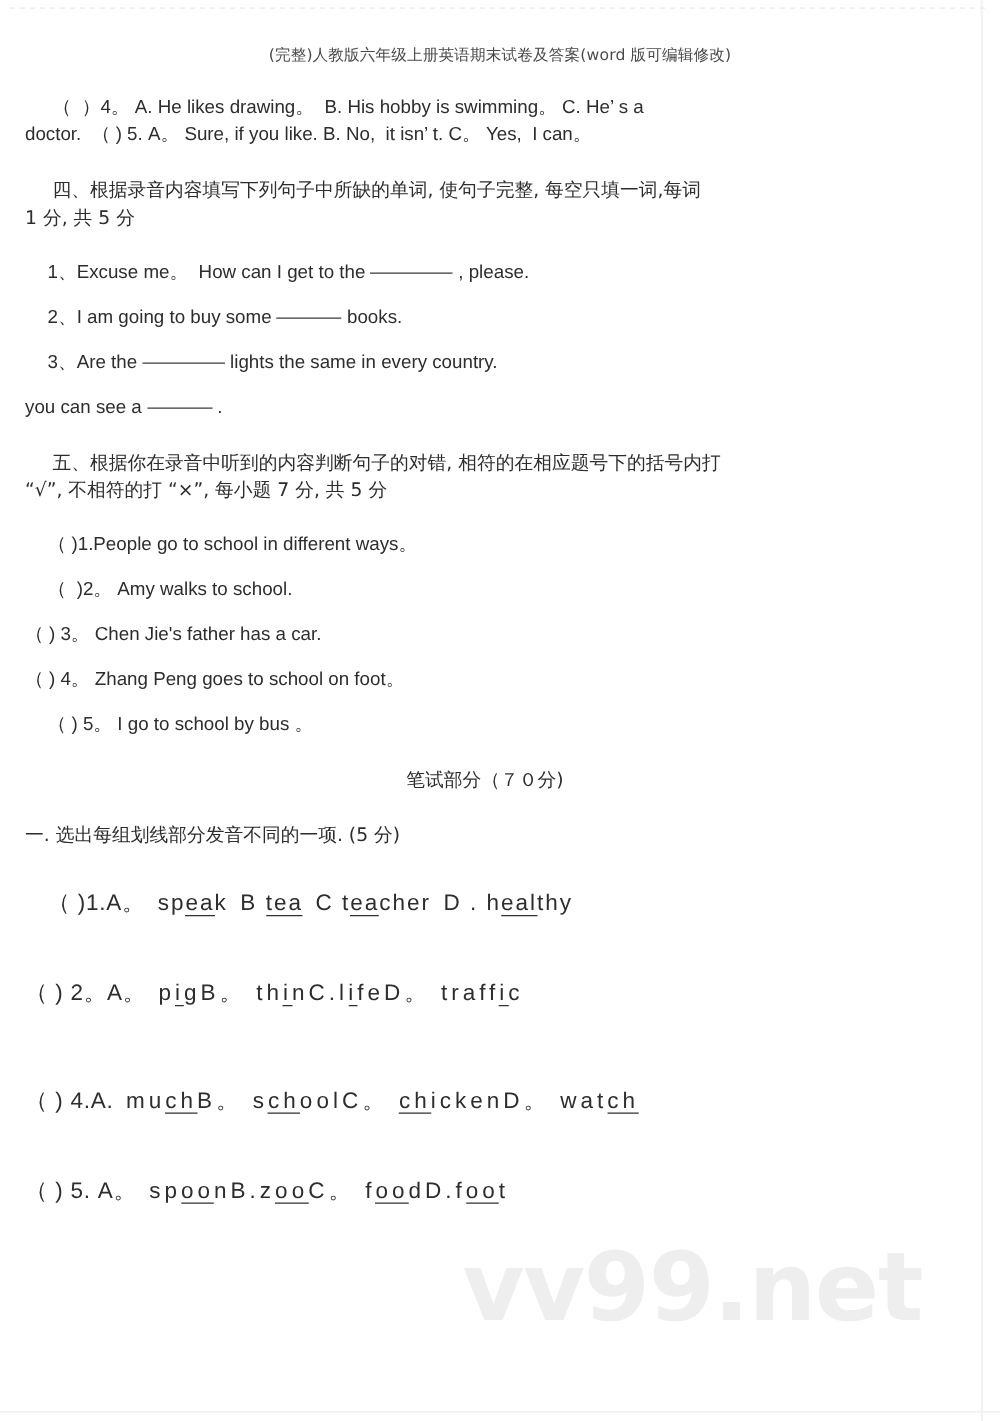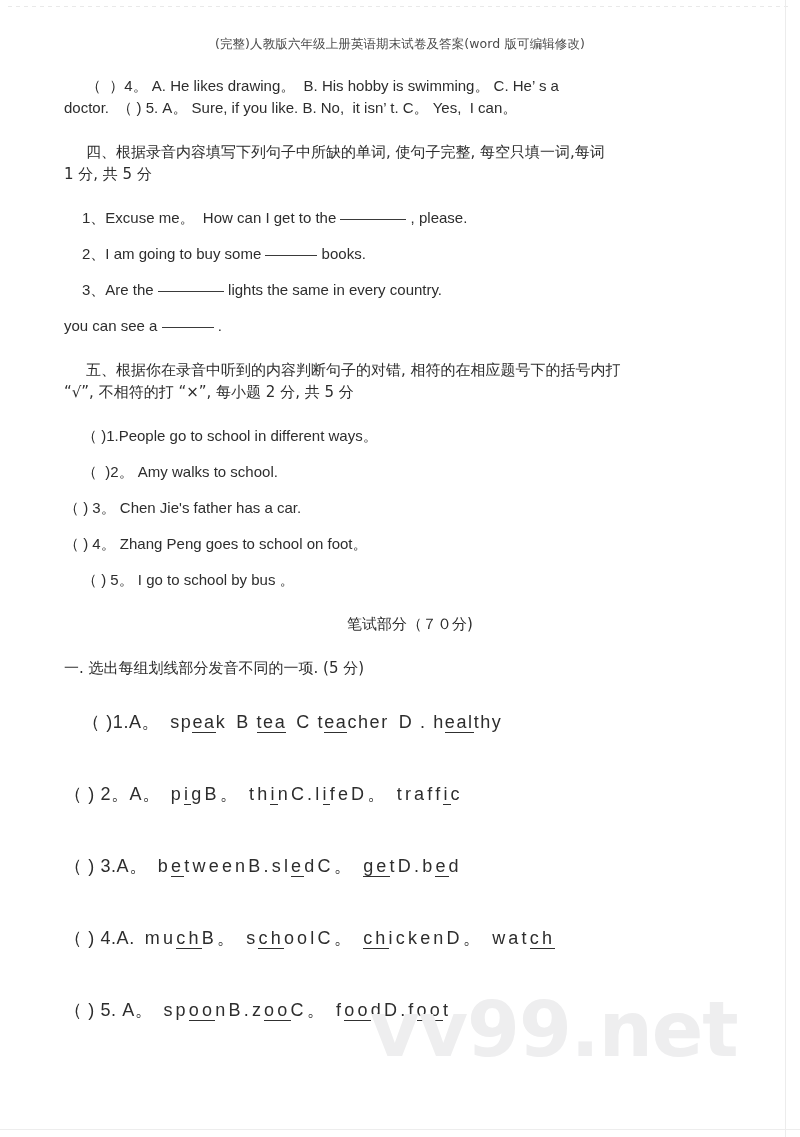--- a/index.html
+++ b/index.html
@@ -71,21 +71,20 @@
     text-align: center;
     font-size: 12.5px;
     color: #4a4a4a;
     margin-top: 36px;
     letter-spacing: 0.1px;
   }
 
   .body-area {
     margin-top: 22px;
     padding: 0 44px 0 20px;
-    margin-left: 44px;
   }
 
   p.line {
     margin: 0;
     font-size: 15px;
     line-height: 22px;
     color: #2d2d2d;
     white-space: pre-wrap;
   }
 
@@ -174,21 +173,21 @@
 
       <p class="line hang2"><span>3、</span><span>Are the </span><span class="blank w1"></span><span> lights the same in every country.</span></p>
 
       <div class="gap-sm"></div>
 
       <p class="line"><span>you can see a </span><span class="blank w2"></span><span> .</span></p>
 
       <div class="gap-md"></div>
 
       <p class="line sect-head cn hang">五、根据你在录音中听到的内容判断句子的对错, 相符的在相应题号下的括号内打</p>
-      <p class="line sect-head cn">“√”, 不相符的打 “×”, 每小题 2 分, 共 5 分</p>
+      <p class="line sect-head cn">“√”, 不相符的打 “×”, 每小题 7 分, 共 5 分</p>
 
       <div class="gap-md"></div>
 
       <p class="line hang2">（ )1.People go to school in different ways。</p>
       <div class="gap-sm"></div>
       <p class="line hang2">（  )2。 Amy walks to school.</p>
       <div class="gap-sm"></div>
       <p class="line">（ ) 3。 Chen Jie's father has a car.</p>
       <div class="gap-sm"></div>
       <p class="line">（ ) 4。 Zhang Peng goes to school on foot。</p>
@@ -206,21 +205,20 @@
       <div class="gap-sm"></div>
 
       <p class="phon hang2"><span>（ )1.A。</span><span class="sp"></span><span class="track1">sp<u>ea</u>k<span class="sp"></span>B <u>tea</u><span class="sp"></span>C t<u>ea</u>cher<span class="sp"></span>D . h<u>eal</u>thy</span></p>
 
       <div class="gap-sm"></div>
 
       <p class="phon"><span>（  ) 2。A。</span><span class="sp"></span><span class="track2">p<u>i</u>gB。 th<u>i</u>nC.l<u>i</u>feD。 traff<u>i</u>c</span></p>
 
       <div class="gap-sm"></div>
 
-      <p class="phon"><span>（  ) 3.A。</span><span class="sp"></span><span class="track2">b<u>e</u>tweenB.sl<u>e</u>dC。 <u>ge</u>tD.b<u>e</u>d</span></p>
 
       <div class="gap-sm"></div>
 
       <p class="phon"><span>（   ) 4.A.</span><span class="sp"></span><span class="track2">mu<u>ch</u>B。 s<u>ch</u>oolC。 <u>ch</u>ickenD。 wat<u>ch</u></span></p>
 
       <div class="gap-sm"></div>
 
       <p class="phon"><span>（   ) 5. A。</span><span class="sp"></span><span class="track2">sp<u>oo</u>nB.z<u>oo</u>C。 f<u>oo</u>dD.f<u>oo</u>t</span></p>
 
     </div>

